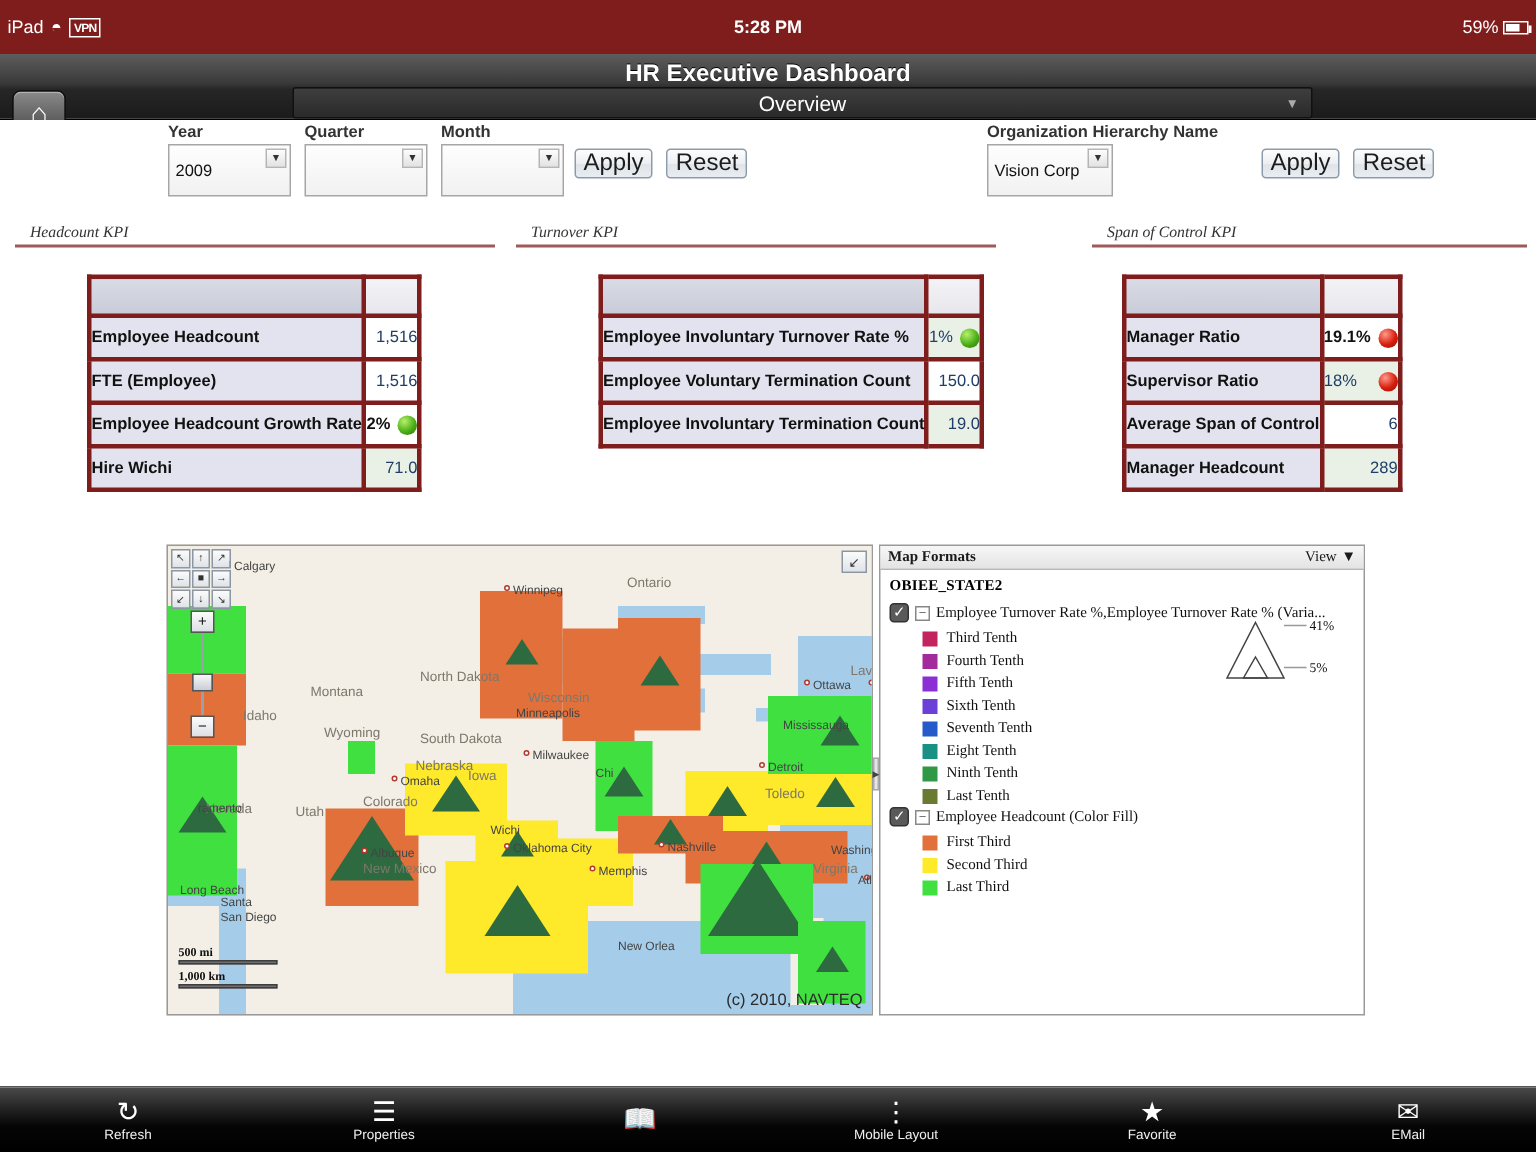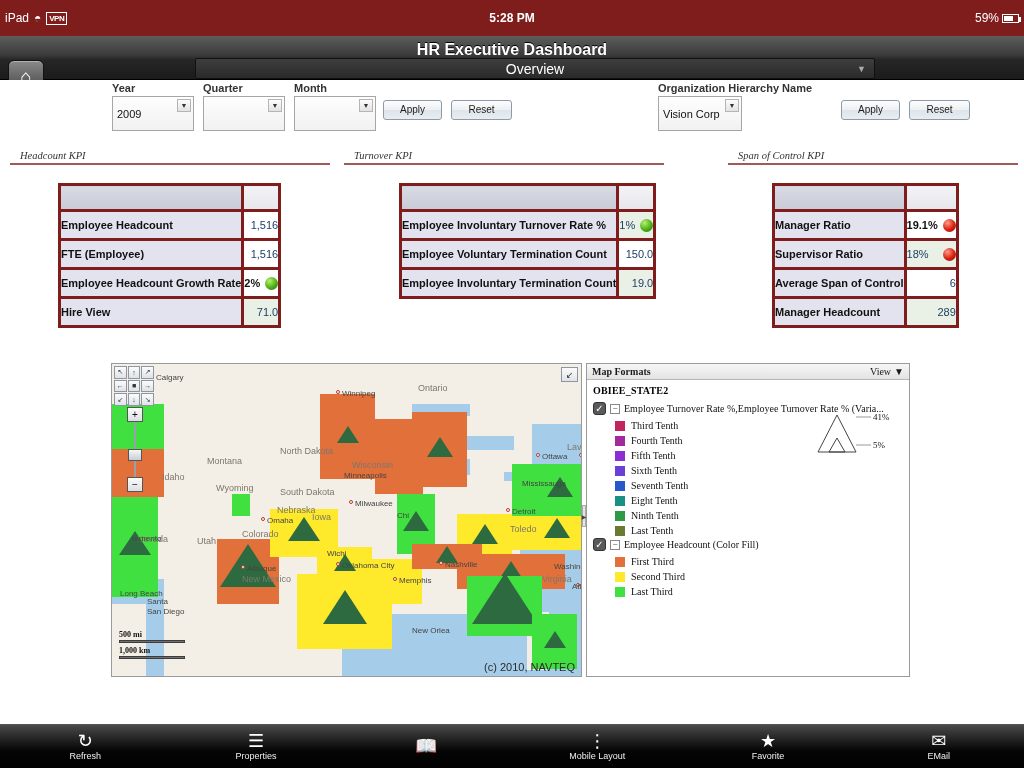--- a/index.html
+++ b/index.html
@@ -87,21 +87,21 @@
     font-size: 11px; color: #111; padding-left: 4px;
   }
   .fake-select .sel-caret {
     position: absolute; right: 2px; top: 2px; width: 14px; height: 13px;
     background: linear-gradient(to bottom, #fdfdfd, #e2e2e2);
     border: 1px solid #b5b5b5;
     display: flex; align-items: center; justify-content: center;
     font-size: 7px; color: #333;
   }
   .btn {
-    height: 20px; padding: 0 16px; font-size: 10px; color: #1c1c1c;
+    height: 20px; padding: 0 5px; font-size: 16px; color: #1c1c1c;
     border: 1px solid #8c9bab; border-radius: 3px;
     background: linear-gradient(to bottom, #fdfdfd 0%, #eceff3 50%, #dee4ea 51%, #e9edf1 100%);
     display: inline-flex; align-items: center; text-align: center;
   }
 
   
   .kpi-section { position: absolute; }
   .kpi-heading {
     font-size: 10.5px; font-style: italic; color: #333; padding-left: 10px;
     font-family: "Liberation Serif", serif; font-weight: normal;
@@ -349,21 +349,21 @@
         <tr>
           <td class="kpi-name">Employee Headcount Growth Rate</td>
           <td class="kpi-val plain">
             <span class="vwrap" style="justify-content:space-between;">
               <span class="boldnum">2%</span>
               <span class="orb green"></span>
             </span>
           </td>
         </tr>
         <tr>
-          <td class="kpi-name">Hire View</td>
+          <td class="kpi-name">Hire Wichi</td>
           <td class="kpi-val tint">
             <span class="vwrap" style="">
               <span class="">71.0</span>
             </span>
           </td>
         </tr>
       </tbody>
     </table>
 </div>
 
@@ -401,21 +401,21 @@
             </span>
           </td>
         </tr>
       </tbody>
     </table>
 </div>
 
 <div class="kpi-section" id="kpi-2" style="left:728px; top:150px; width:290px;">
   <div class="kpi-heading">Span of Control KPI</div>
   <div class="kpi-rule"></div>
-  <table class="kpi" style="margin-left:44px;">
+  <table class="kpi" style="margin-left:20px;">
       <tbody>
         <tr>
           <td class="kpi-head-left"></td>
           <td class="kpi-head-right"></td>
         </tr>
         <tr>
           <td class="kpi-name">Manager Ratio</td>
           <td class="kpi-val plain">
             <span class="vwrap" style="justify-content:space-between;">
               <span class="boldnum">19.1%</span>

